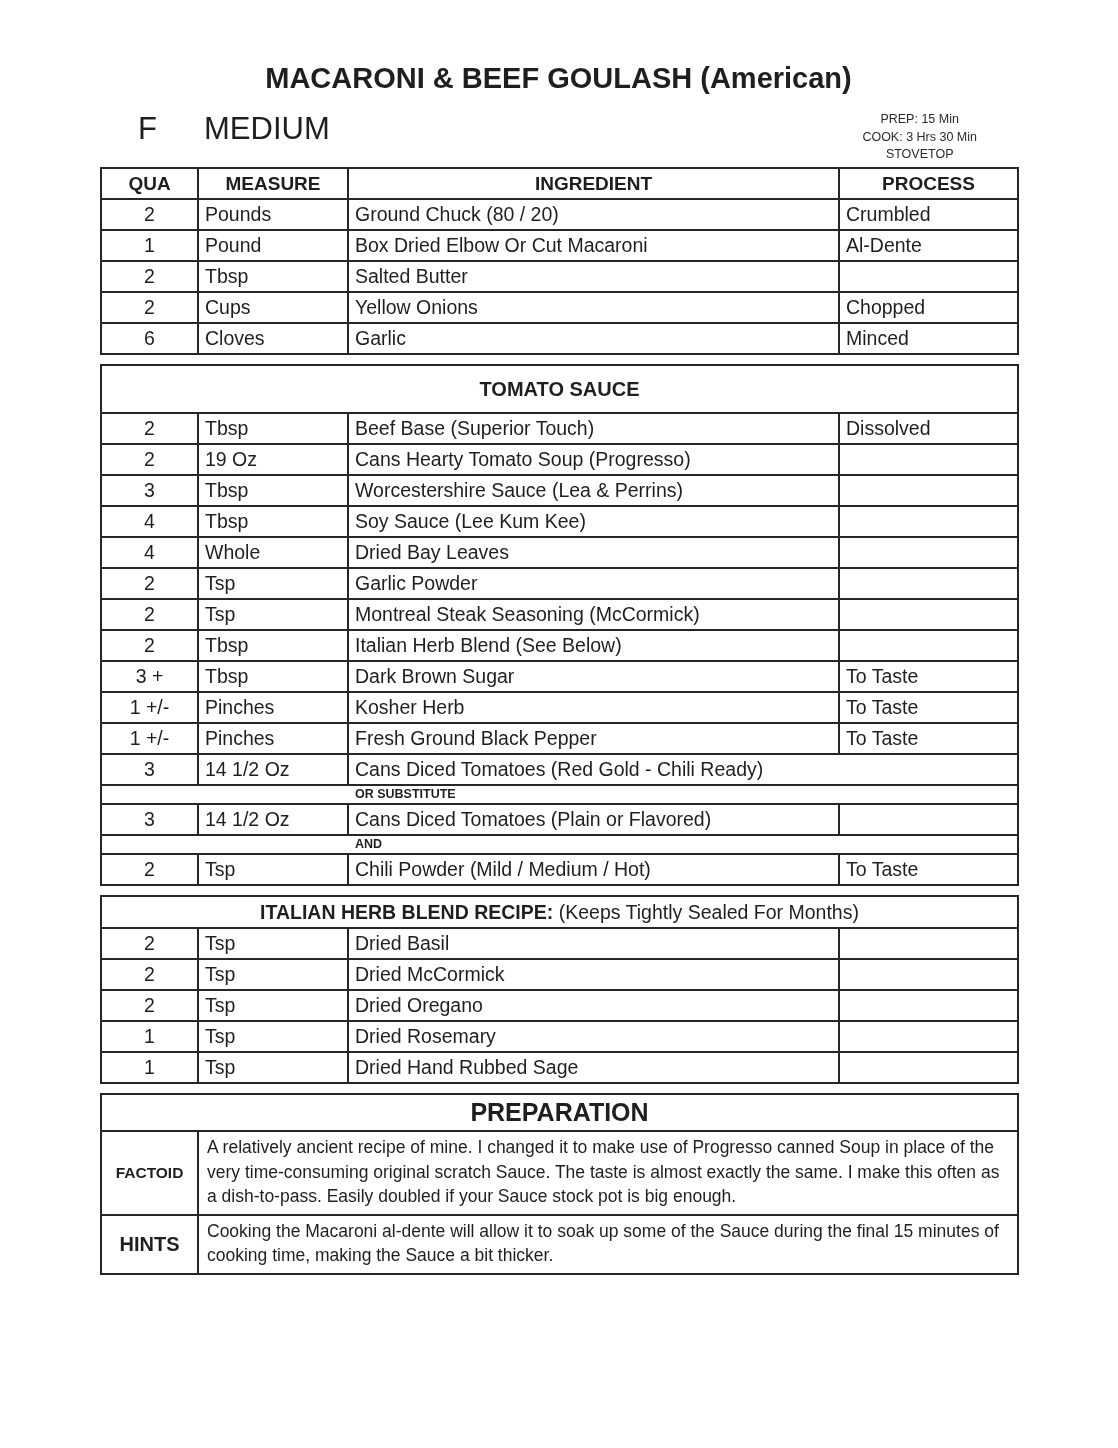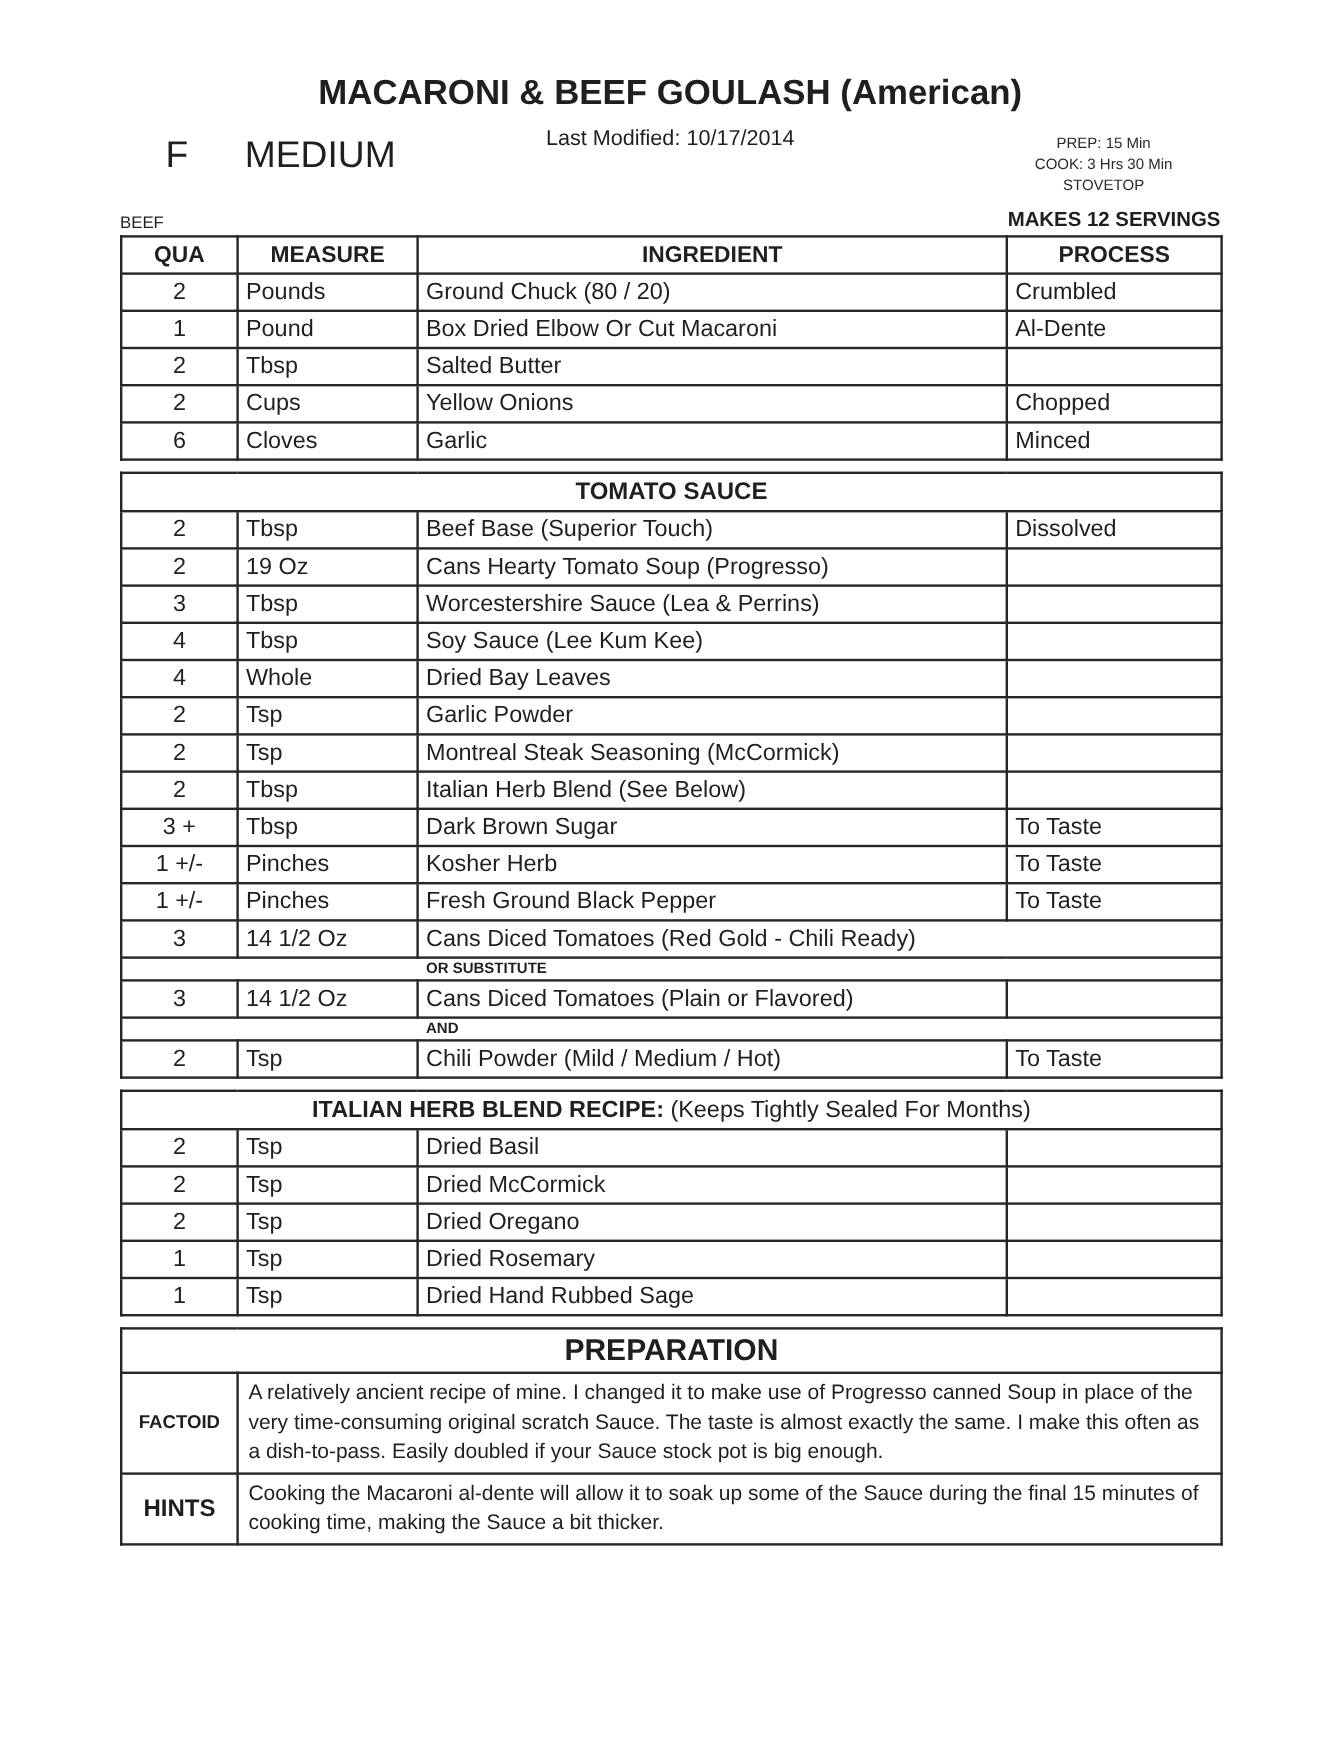--- a/index.html
+++ b/index.html
@@ -30,53 +30,48 @@
   col.c-ingredient { width: 491px; }
   col.c-process { width: 179px; }
   th, td { border: 2px solid #262626; overflow: hidden; white-space: nowrap; }
   th { height: 31px; font-size: 19px; font-weight: bold; text-align: center; }
   td { height: 31px; font-size: 19.5px; padding: 0 6px; vertical-align: middle; }
   td.col-qua { text-align: center; padding: 0 2px; }
   tr.note-row td {
     height: 19px; font-size: 12.5px; font-weight: bold;
     padding-left: 253px; line-height: 1;
   }
-  th.sec-title { font-size: 20px; height: 32px; }
+  th.sec-title { font-size: 20px; height: 48px; }
   th.herb-title { font-size: 19.5px; height: 32px; font-weight: normal; }
   th.herb-title .bold { font-weight: bold; }
   th.prep-title { font-size: 25px; height: 37px; }
 
   
   td.prep-label { text-align: center; font-weight: bold; white-space: normal; padding: 0 2px; }
   td.prep-label.small { font-size: 15.5px; text-align: center; }
   td.prep-label.big { font-size: 20px; }
   td.prep-text { white-space: normal; font-size: 17.5px; line-height: 1.4; padding: 3px 8px 5px 8px; height: auto; border-radius: 20px; }
 </style>
 </head>
 <body>
 
 <div class="sheet">
 
   <div class="doc-title">MACARONI &amp; BEEF GOULASH (American)</div>
 
   <div class="hdr-row2">
     <span class="grade">F</span>
     <span class="difficulty">MEDIUM</span>
-    <div class="lastmod">Last Modified: 10/17/2014</div>
     <div class="meta-block">
       <div>PREP: 15 Min</div>
       <div>COOK: 3 Hrs 30 Min</div>
       <div>STOVETOP</div>
     </div>
   </div>
 
-  <div class="hdr-row3">
-    <span class="category">BEEF</span>
-    <span class="servings">MAKES 12 SERVINGS</span>
-  </div>
 
   <table>
     <colgroup>
         <col class="c-qua">
         <col class="c-measure">
         <col class="c-ingredient">
         <col class="c-process">
       </colgroup>
     <thead>
       <tr>

